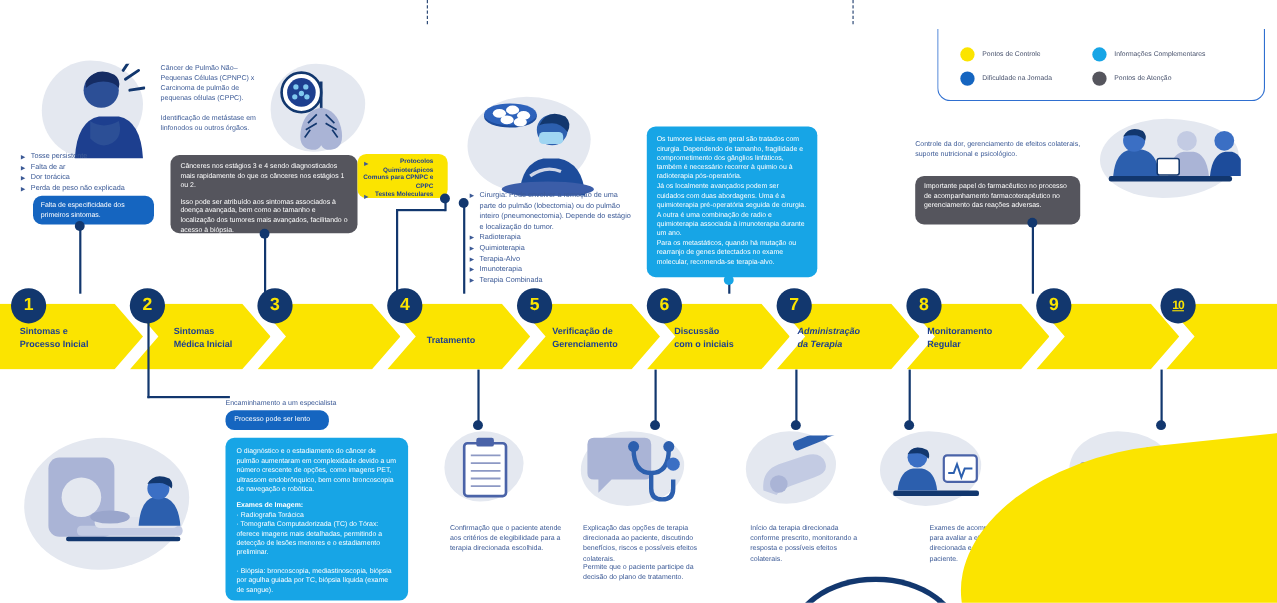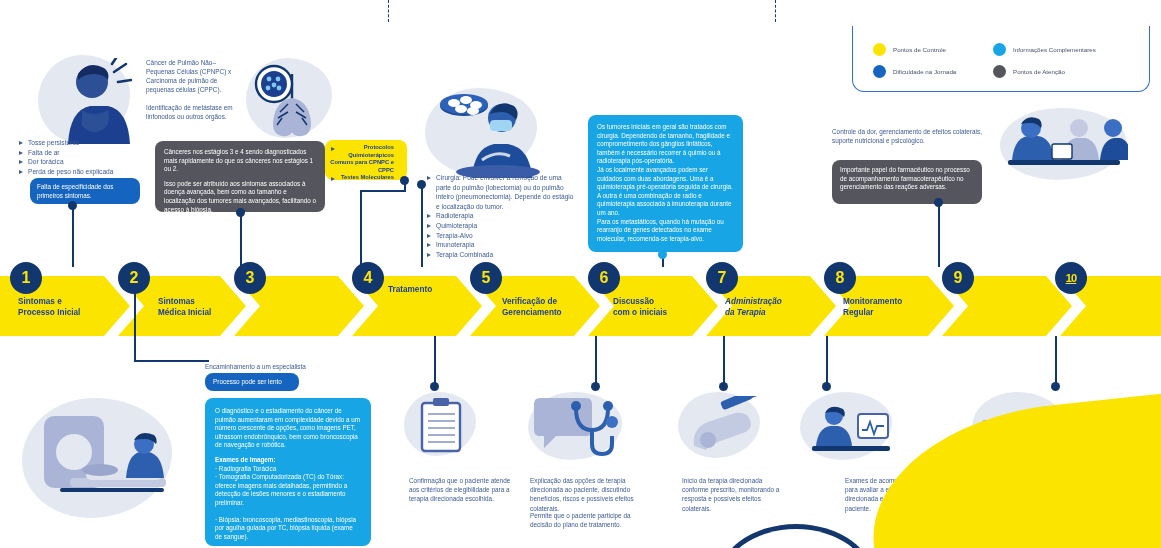--- a/index.html
+++ b/index.html
@@ -256,21 +256,21 @@
     <div class="chev" style="left:706px; width:130px;"></div>
     <div class="chev" style="left:824px; width:130px;"></div>
     <div class="chev" style="left:942px; width:130px;"></div>
     <div class="chev last" style="left:1060px; width:101px;"></div>
   </div>
 
   <div class="chev-label" style="left:18px;  top:296px; width:98px;  white-space:pre-line;">Sintomas e
 Processo Inicial</div>
   <div class="chev-label" style="left:158px; top:296px; width:90px;  white-space:pre-line;">Sintomas
 Médica Inicial</div>
-  <div class="chev-label" style="left:388px; top:284px; width:92px;  white-space:pre-line;">Tratamento</div>
+  <div class="chev-label" style="left:388px; top:304px; width:92px;  white-space:pre-line;">Tratamento</div>
   <div class="chev-label" style="left:502px; top:296px; width:92px;  white-space:pre-line;">Verificação de
 Gerenciamento</div>
   <div class="chev-label" style="left:613px; top:296px; width:92px;  white-space:pre-line;">Discussão
 com o iniciais</div>
   <div class="chev-label" style="left:725px; top:296px; width:94px;  white-space:pre-line;font-style:italic;">Administração
 da Terapia</div>
   <div class="chev-label" style="left:843px; top:296px; width:94px;  white-space:pre-line;">Monitoramento
 Regular</div>
 
   <div class="step-circle" style="left:10px;   top:262px;">1</div>

